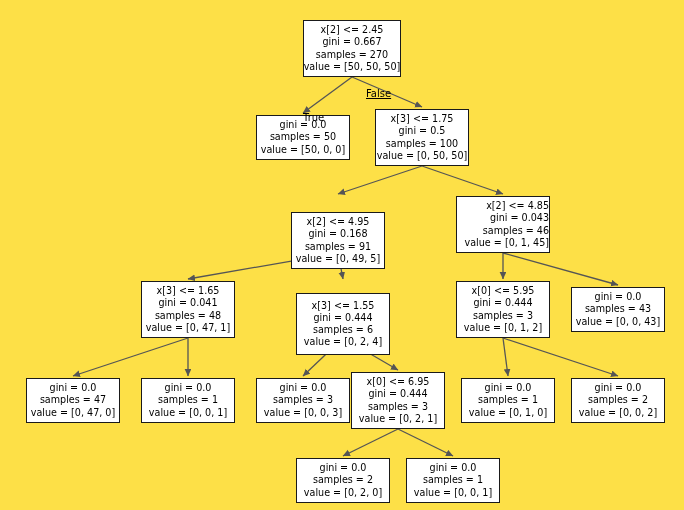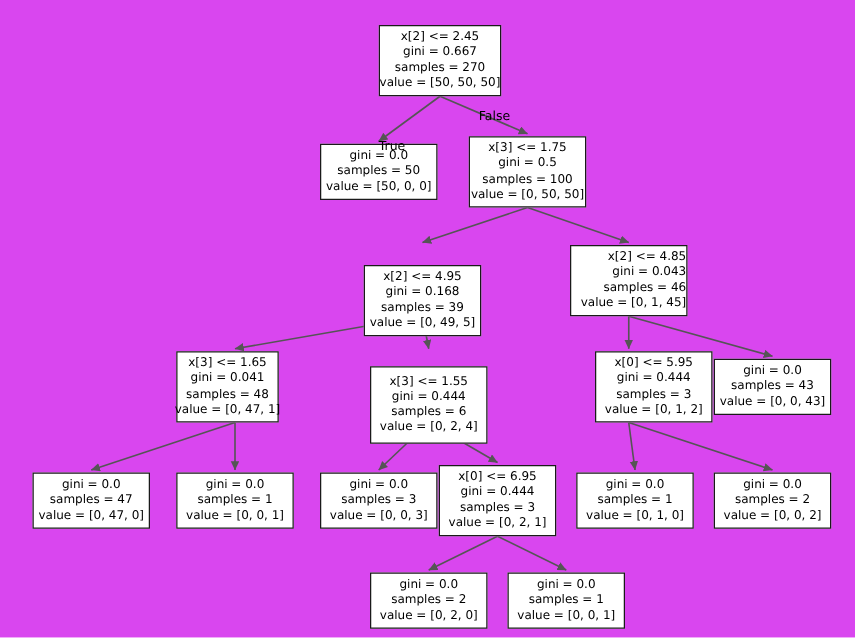--- a/index.html
+++ b/index.html
@@ -4,21 +4,21 @@
 <style>
   html, body {
     margin: 0;
     padding: 0;
     background: #ffffff;
   }
   #canvas {
     position: relative;
     width: 684px;
     height: 510px;
-    background: #d946ef;
+    background: #fde047;
     font-family: "DejaVu Sans", sans-serif;
     overflow: hidden;
   }
   #edges {
     position: absolute;
     left: 0;
     top: 0;
     width: 684px;
     height: 510px;
     pointer-events: none;
@@ -91,42 +91,42 @@
       </div>
       <div class="node" style="left: 375px; top: 109px; width: 94px; height: 57px;">
         <span class="node-line">x[3] &lt;= 1.75</span>
         <span class="node-line">gini = 0.5</span>
         <span class="node-line">samples = 100</span>
         <span class="node-line">value = [0, 50, 50]</span>
       </div>
       <div class="node" style="left: 291px; top: 212px; width: 94px; height: 57px;">
         <span class="node-line">x[2] &lt;= 4.95</span>
         <span class="node-line">gini = 0.168</span>
-        <span class="node-line">samples = 39</span>
+        <span class="node-line">samples = 91</span>
         <span class="node-line">value = [0, 49, 5]</span>
       </div>
       <div class="node" style="left: 456px; top: 196px; width: 94px; height: 57px; align-items: flex-end;">
         <span class="node-line">x[2] &lt;= 4.85</span>
         <span class="node-line">gini = 0.043</span>
         <span class="node-line">samples = 46</span>
         <span class="node-line">value = [0, 1, 45]</span>
       </div>
-      <div class="node" style="left: 141px; top: 281px; width: 82px; height: 57px;">
+      <div class="node" style="left: 141px; top: 281px; width: 94px; height: 57px;">
         <span class="node-line">x[3] &lt;= 1.65</span>
         <span class="node-line">gini = 0.041</span>
         <span class="node-line">samples = 48</span>
         <span class="node-line">value = [0, 47, 1]</span>
       </div>
       <div class="node" style="left: 296px; top: 281px; width: 94px; height: 62px; margin-top: 12px;">
         <span class="node-line">x[3] &lt;= 1.55</span>
         <span class="node-line">gini = 0.444</span>
         <span class="node-line">samples = 6</span>
         <span class="node-line">value = [0, 2, 4]</span>
       </div>
-      <div class="node" style="left: 456px; top: 281px; width: 94px; height: 57px; margin-left: 20px;">
+      <div class="node" style="left: 456px; top: 281px; width: 94px; height: 57px;">
         <span class="node-line">x[0] &lt;= 5.95</span>
         <span class="node-line">gini = 0.444</span>
         <span class="node-line">samples = 3</span>
         <span class="node-line">value = [0, 1, 2]</span>
       </div>
       <div class="node" style="left: 571px; top: 287px; width: 94px; height: 45px;">
         <span class="node-line">gini = 0.0</span>
         <span class="node-line">samples = 43</span>
         <span class="node-line">value = [0, 0, 43]</span>
       </div>
@@ -167,15 +167,15 @@
         <span class="node-line">value = [0, 2, 0]</span>
       </div>
       <div class="node" style="left: 406px; top: 458px; width: 94px; height: 45px;">
         <span class="node-line">gini = 0.0</span>
         <span class="node-line">samples = 1</span>
         <span class="node-line">value = [0, 0, 1]</span>
       </div>
     </div>
   <div id="label-layer">
       <div class="edge-label" style="left: 303px; top: 90px; margin-top: 22px;">True</div>
-      <div class="edge-label" style="left: 383px; top: 88px;">False</div>
+      <div class="edge-label" style="left: 366px; top: 88px; text-decoration: underline;">False</div>
     </div>
 </div>
 
 </body></html>

